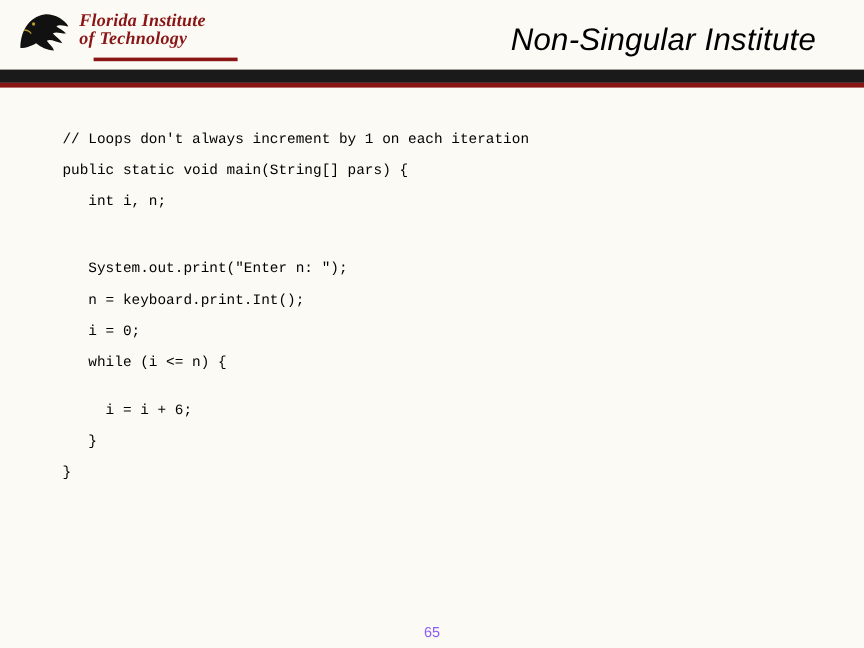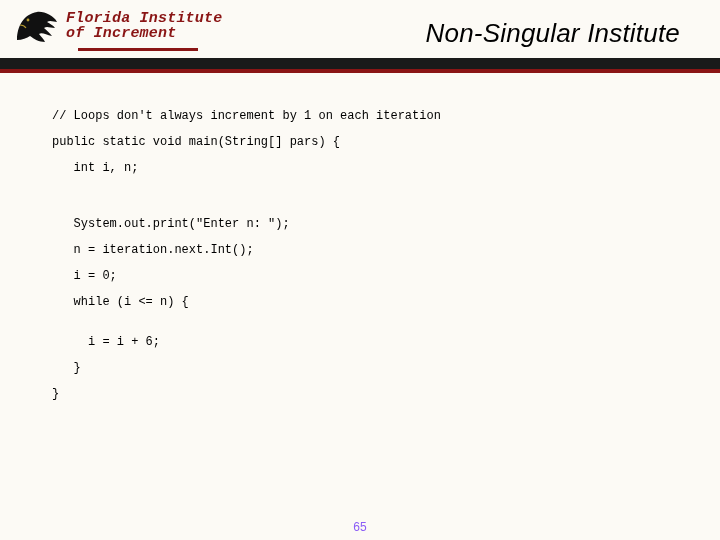--- a/index.html
+++ b/index.html
@@ -28,21 +28,21 @@
   .logo-mark {
     width: 46px;
     height: 40px;
     position: relative;
   }
   .logo-mark svg { display:block; }
   .logo-text {
     display: flex;
     flex-direction: column;
     line-height: 1.0;
-    font-family: Liberation Mono, monospace;
+    font-family: Liberation Serif, serif;
     font-style: italic;
     font-weight: bold;
     color: #8a1515;
   }
   .logo-text .line1 { font-size: 15px; letter-spacing: 0.2px; }
   .logo-text .line2 { font-size: 15px; letter-spacing: 0.2px; }
   .logo-underline {
     position: absolute;
     left: 64px;
     top: 42px;
@@ -103,42 +103,42 @@
   <div class="logo-wrap">
     <div class="logo-mark">
       <svg viewBox="0 0 46 40" width="46" height="40">
         <path d="M3 34 C3 20 10 8 23 6 C30 5 40 10 43 16 C40 16 36 14 33 16 C36 18 39 19 41 22 C36 22 33 20 30 22 C33 25 36 27 38 30 C32 29 28 26 25 28 C27 31 30 33 31 36 C25 36 20 33 16 30 C13 32 8 34 3 34 Z" fill="#111"></path>
         <circle cx="14" cy="14" r="1.4" fill="#b59a2e"></circle>
         <path d="M6 19 Q10 19 12 22" stroke="#b59a2e" stroke-width="1.1" fill="none"></path>
       </svg>
     </div>
     <div class="logo-text">
       <span class="line1">Florida Institute</span>
-      <span class="line2">of Increment</span>
+      <span class="line2">of Technology</span>
     </div>
     <div class="logo-underline"></div>
   </div>
   <div class="title">Non-Singular Institute</div>
   <div class="bars">
     <div class="bar-dark"></div>
     <div class="bar-red"></div>
   </div>
 </div>
 
 <div class="content">
   <div class="line">// Loops don't always increment by 1 on each iteration</div>
   <div class="gap"></div>
   <div class="line">public static void main(String[] pars) {</div>
   <div class="gap"></div>
   <div class="line">   int i, n;</div>
   <div class="gap-lg"></div>
   <div class="gap-lg"></div>
   <div class="line">   System.out.print("Enter n: ");</div>
   <div class="gap"></div>
-  <div class="line">   n = iteration.next.Int();</div>
+  <div class="line">   n = keyboard.print.Int();</div>
   <div class="gap"></div>
   <div class="line">   i = 0;</div>
   <div class="gap"></div>
   <div class="line">   while (i &lt;= n) {</div>
   <div class="gap"></div>
   <div class="gap"></div>
   <div class="line">     i = i + 6;</div>
   <div class="gap"></div>
   <div class="line">   }</div>
   <div class="gap"></div>

